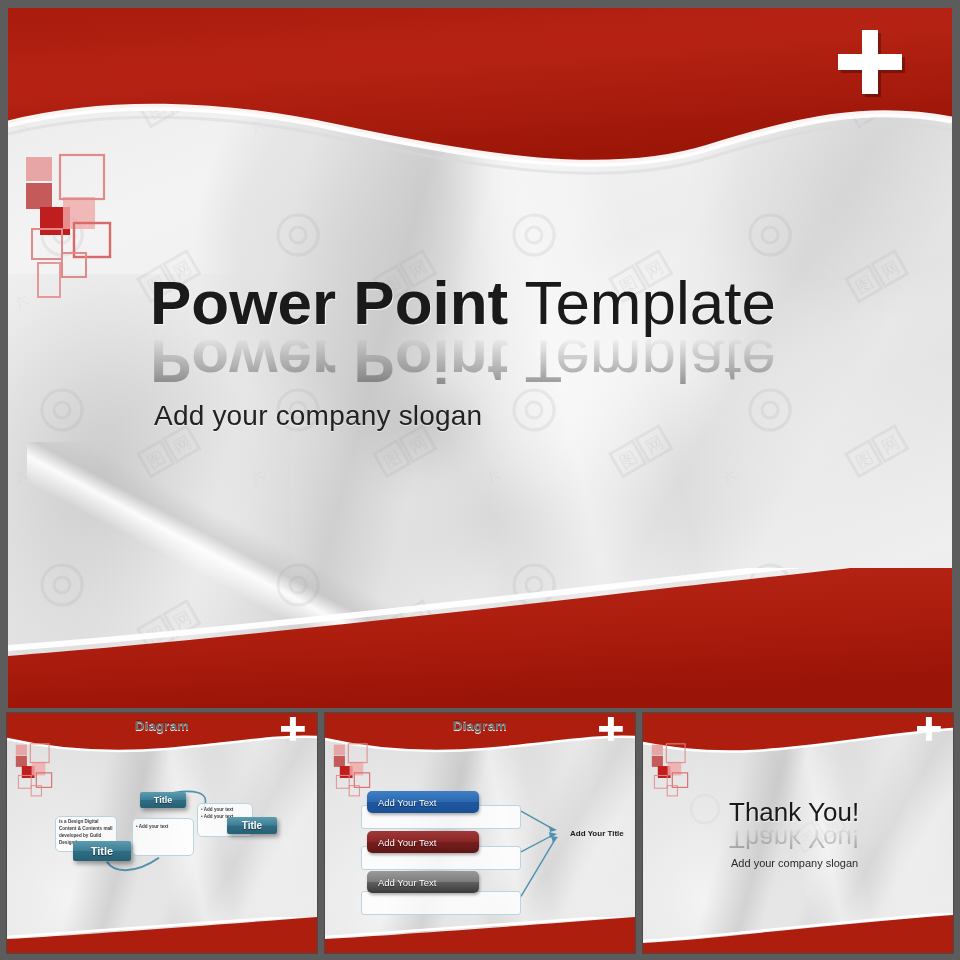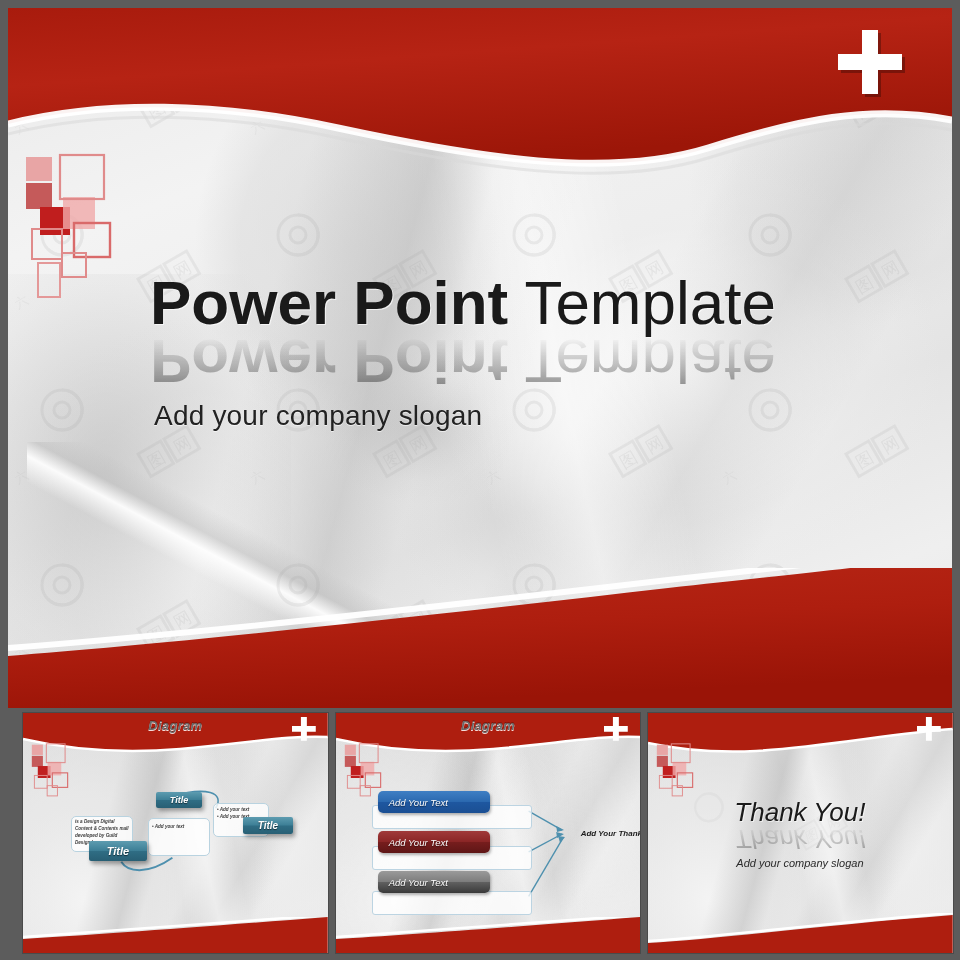--- a/index.html
+++ b/index.html
@@ -91,21 +91,21 @@
     font-size: 28px; color: #222; letter-spacing: .2px;
     text-shadow: 0 1px 0 rgba(255,255,255,.6);
   }
 
   
   .cross-main { position: absolute; right: 44px; top: 22px; width: 70px; height: 70px; }
 
   
   #thumb-row {
     position: absolute; left: 0; top: 712px; width: 960px; height: 248px;
-    display: flex; gap: 6px; padding: 0 6px 6px 22px; font-style: italic;
+    display: flex; gap: 6px; padding: 0 6px 6px 6px;
   }
   .thumb {
     position: relative; flex: 1 1 0; height: 242px; overflow: hidden;
     background: #fff; border: 1px solid #4a4a4a;
   }
   .thumb .photo { filter: contrast(.95); }
   .t-title {
     position: absolute; left: 0; right: 0; top: 5px; text-align: center;
     font-size: 13px; font-weight: bold; color: #6b6b6b;
     text-shadow: 0 1px 0 rgba(255,255,255,.85), 0 -1px 0 rgba(0,0,0,.25);
@@ -353,21 +353,21 @@
         </svg>
 
         <div class="bar-out" style="left:36px; top:92px;  width:160px; height:24px;"></div>
         <div class="bar-out" style="left:36px; top:133px; width:160px; height:24px;"></div>
         <div class="bar-out" style="left:36px; top:178px; width:160px; height:24px;"></div>
 
         <div class="bar blue" style="left:42px; top:78px;  width:112px; height:22px;">Add Your Text</div>
         <div class="bar red" style="left:42px; top:118px; width:112px; height:22px;">Add Your Text</div>
         <div class="bar grey" style="left:42px; top:158px; width:112px; height:22px;">Add Your Text</div>
 
-        <div class="d2-title" style="left:245px; top:116px;">Add Your Thank</div>
+        <div class="d2-title" style="left:245px; top:116px;">Add Your Title</div>
       </div>
     </div>
 
     <div class="thumb">
       <div class="photo"></div>
       <div class="photo-streak"></div>
 
       <svg class="watermark" viewBox="0 0 310 242" preserveAspectRatio="none">
         <g transform="translate(150,120) rotate(-30)" opacity=".35">
           <rect x="0" y="0" width="22" height="22" fill="none" stroke="#aaa" stroke-width="2"></rect>

